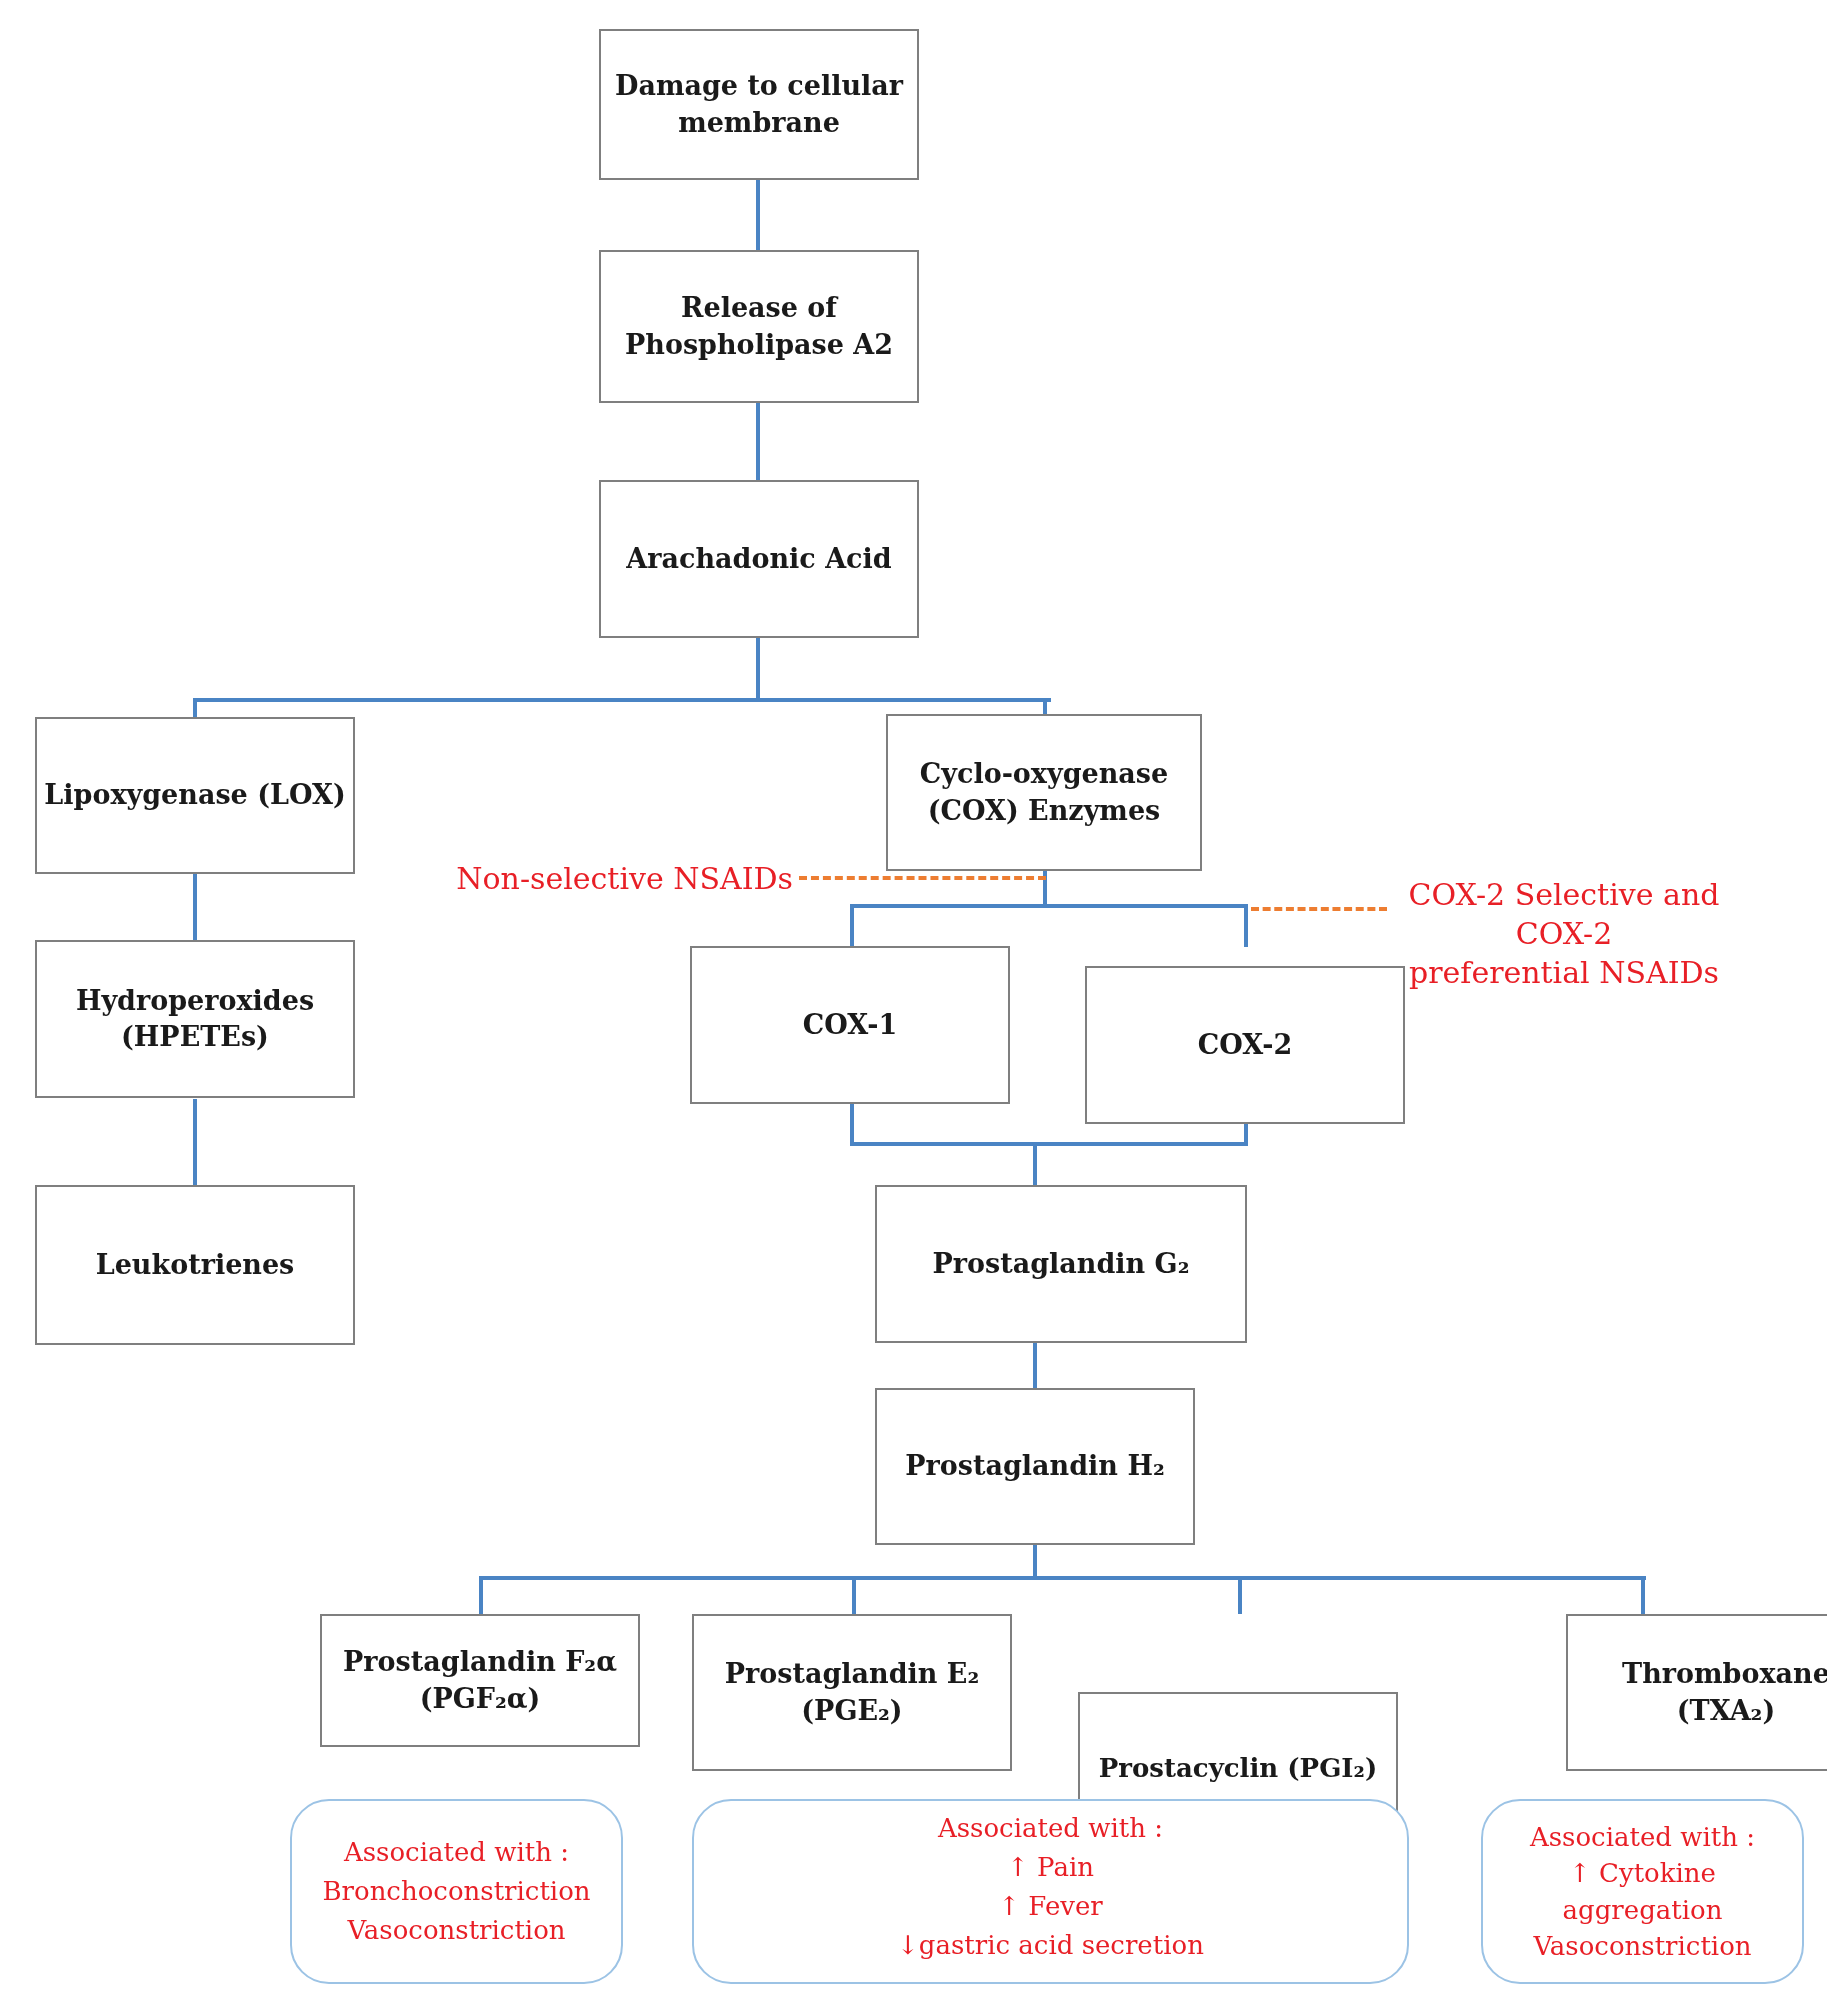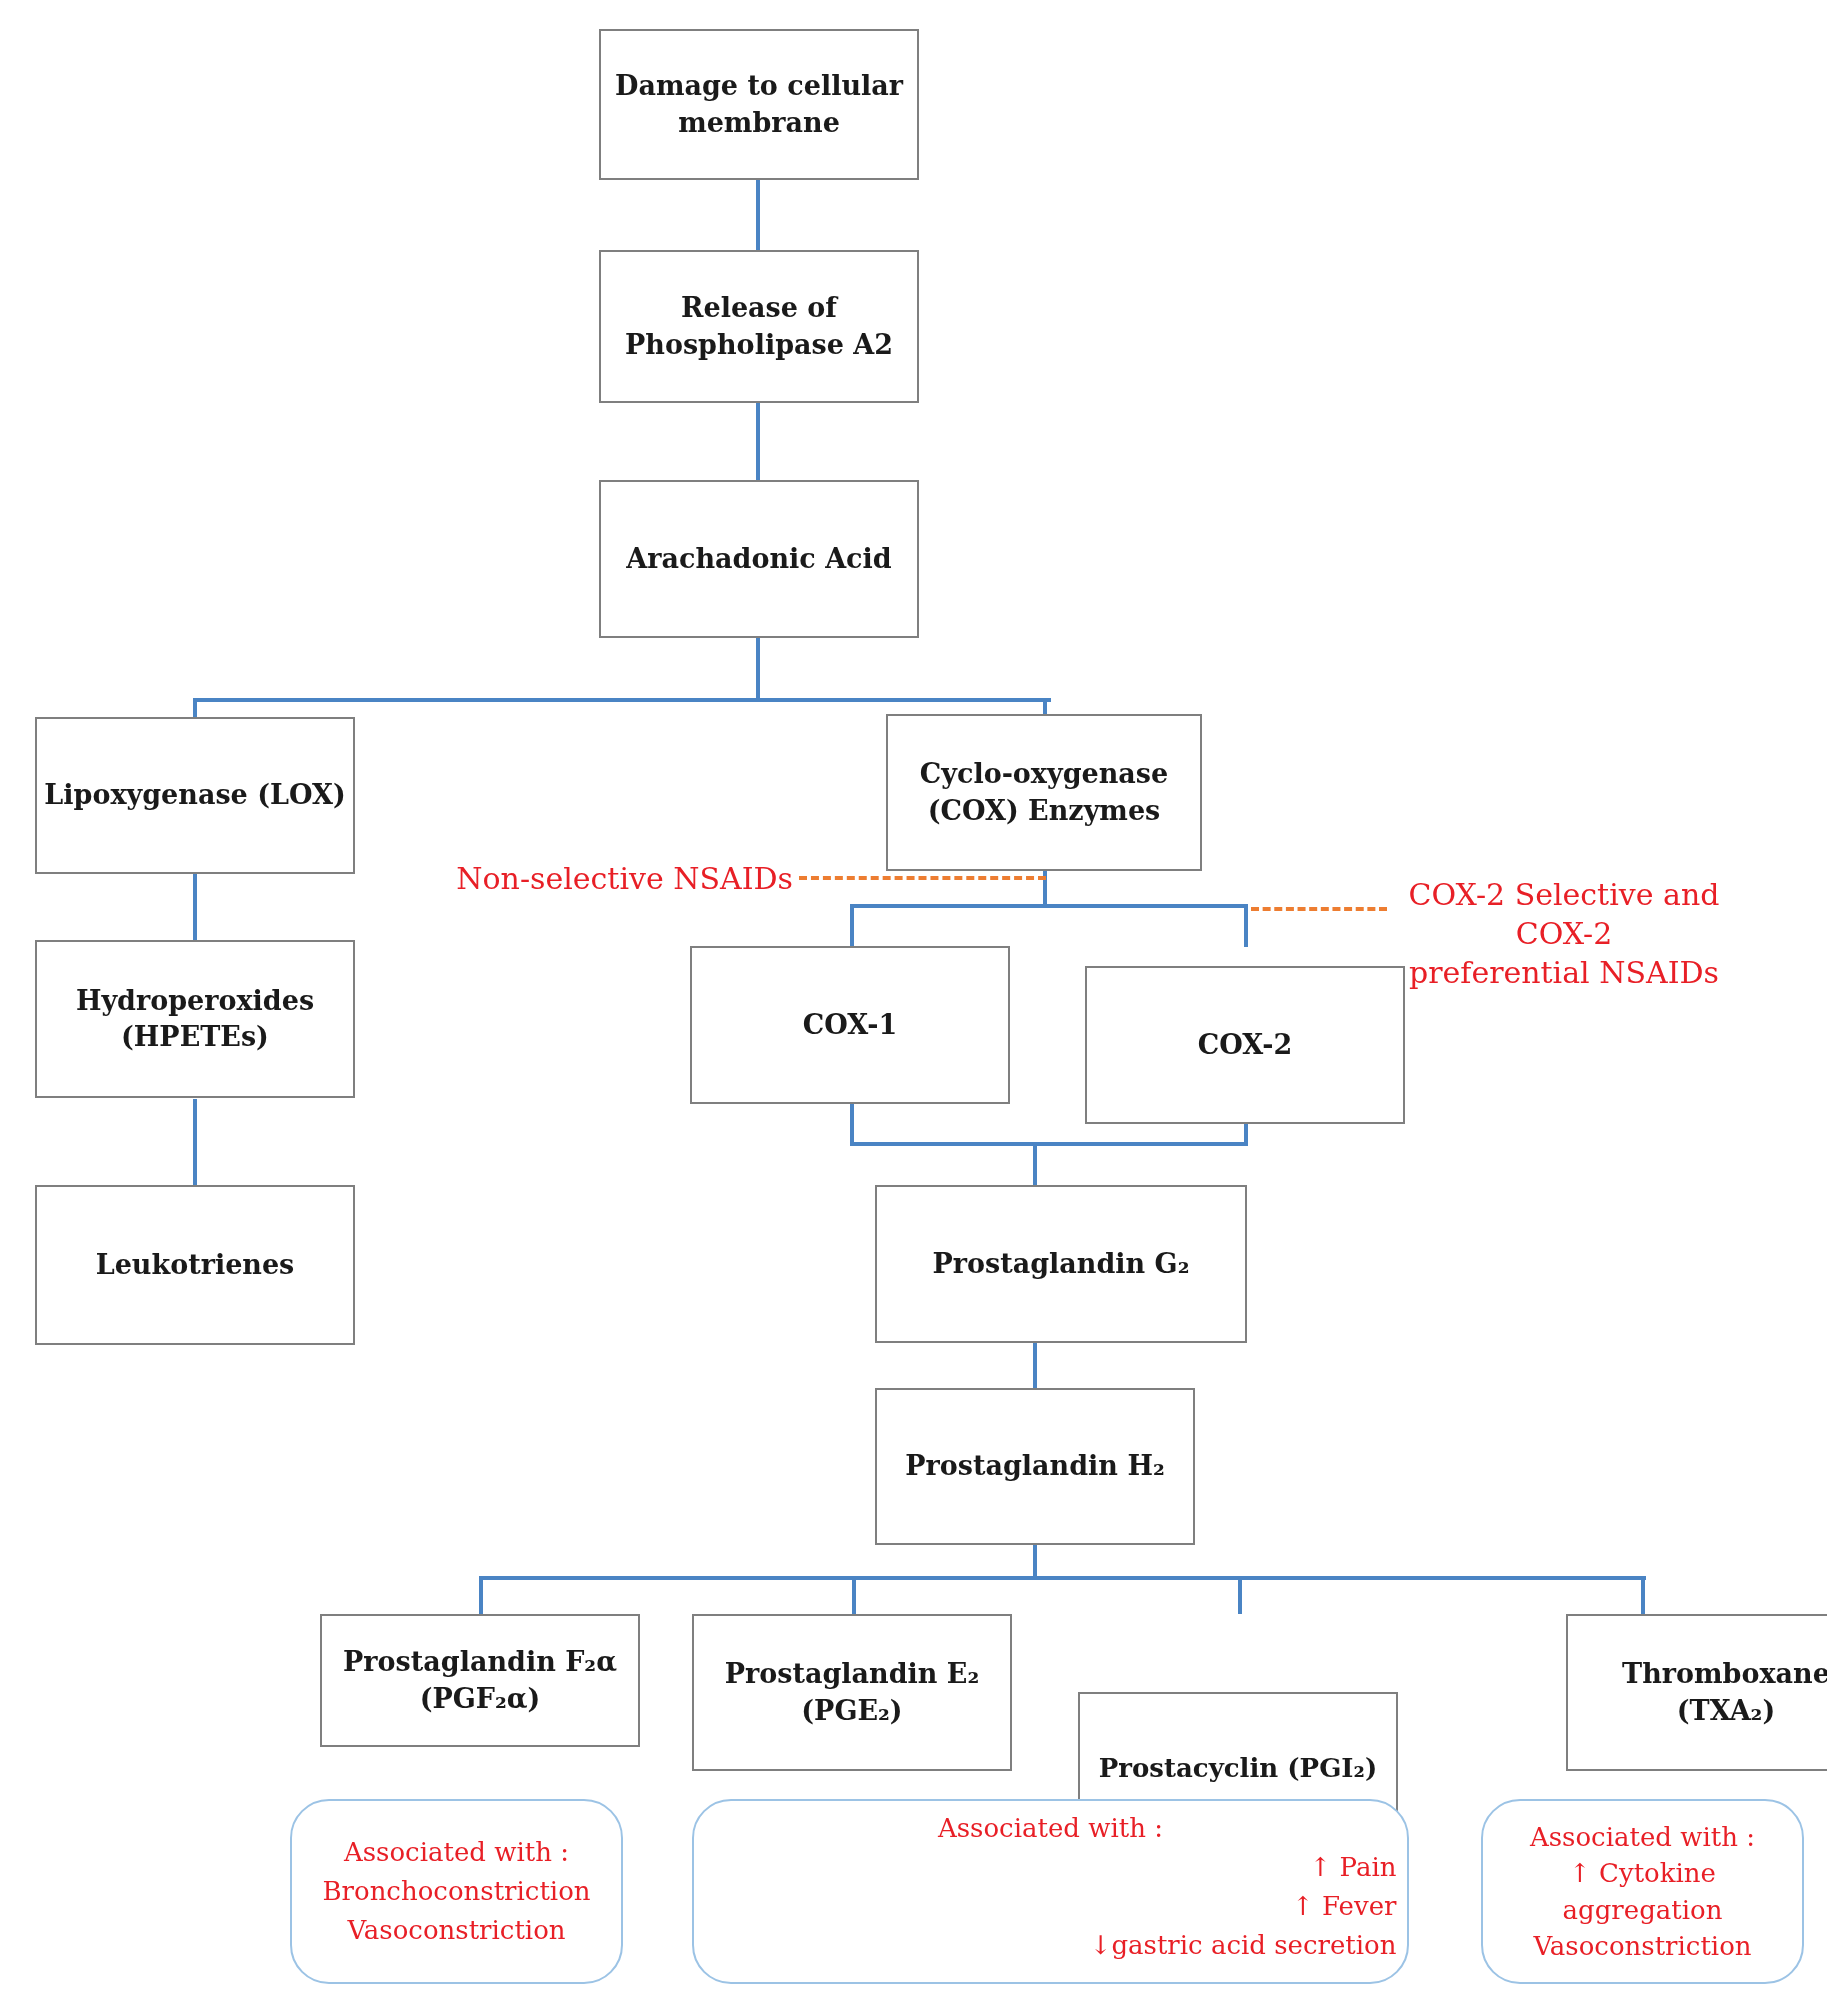--- a/index.html
+++ b/index.html
@@ -46,21 +46,21 @@
     border:2.3px solid var(--noteborder);
     border-radius:39px;
     box-sizing:border-box;
     color:var(--red);
     font-size:26px;
     line-height:1.5;
     display:flex;flex-direction:column;justify-content:center;
     text-align:center;
     padding:7.5px 10.5px;
   }
-  .note .cols{display:flex;flex-direction:column;text-align:right;}
+  .note .cols{display:flex;flex-direction:column;}
   .note .col{flex:1;}
 </style>
 </head>
 <body>
 
 <div class="canvas">
 
   <div class="vline" style="left:756px;top:179px;height:71px;"></div>
   <div class="vline" style="left:756px;top:403px;height:77px;"></div>
   <div class="vline" style="left:756px;top:638px;height:61px;"></div>

